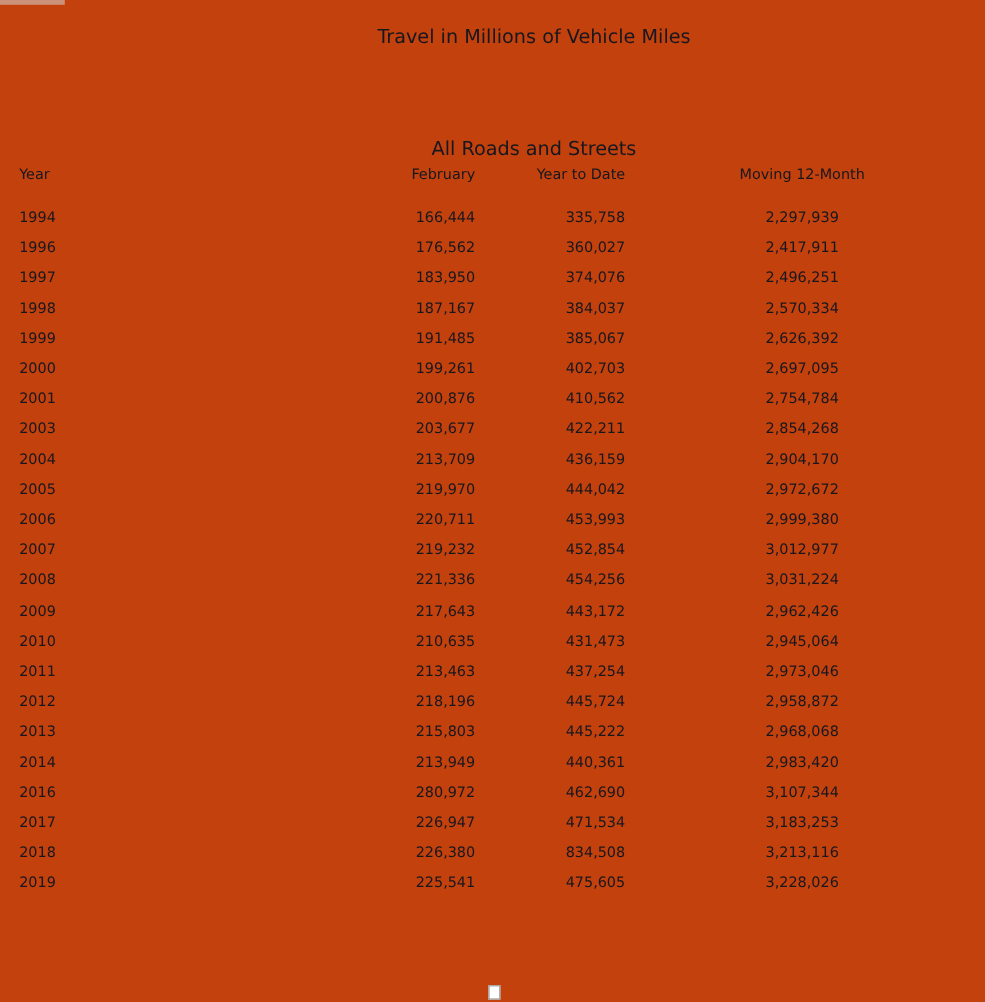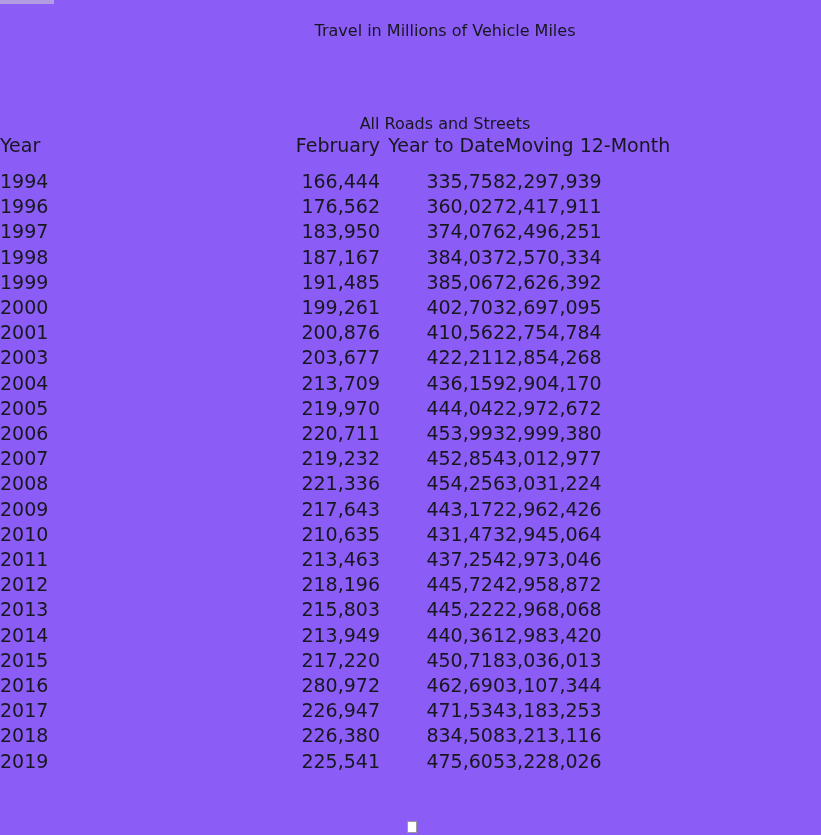--- a/index.html
+++ b/index.html
@@ -1,62 +1,62 @@
 <!DOCTYPE html>
 <html><head>
 <meta charset="utf-8">
 <style>
   html, body { margin: 0; padding: 0; }
   .page {
     position: relative;
     width: 821px;
     height: 835px;
-    background: #8b5cf6;
+    background: #c2410c;
     font-family: "DejaVu Sans", sans-serif;
     color: #17171f;
     overflow: hidden;
   }
   .center-line {
     position: absolute;
     left: 69px;
     width: 752px;
     text-align: center;
     font-size: 16px;
     line-height: 20px;
     white-space: nowrap;
   }
   .title-line { top: 21px; }
   .subtitle-line { top: 72px; margin-top: 42px; }
 
   table.report {
     position: absolute;
     top: 136px;
-    left: 0;
+    left: 16px;
     width: 800px;
     border-collapse: collapse;
     table-layout: fixed;
-    font-size: 19px;
+    font-size: 12px;
   }
   table.report th, table.report td {
     box-sizing: border-box;
     font-weight: normal;
     padding: 0;
     white-space: nowrap;
     overflow: visible;
   }
   thead th {
     height: 33px;
     vertical-align: top;
     line-height: 19px;
   }
   tbody td { line-height: 25.2px; }
   .c0 { text-align: left;  padding-left: 42px; }
   .c1 { text-align: right; }
   .c2 { text-align: right; }
-  .c3 { text-align: left; }
+  .c3 { text-align: center; }
 
   .edge-artifact {
     position: absolute;
     top: 0; left: 0;
     width: 54px; height: 4px;
     background: #d4d4d4;
     opacity: 0.55;
   }
   .placeholder-box {
     position: absolute;
@@ -201,26 +201,20 @@
           <td class="c2">445,222</td>
           <td class="c3">2,968,068</td>
         </tr>
         <tr>
           <td class="c0">2014</td>
           <td class="c1">213,949</td>
           <td class="c2">440,361</td>
           <td class="c3">2,983,420</td>
         </tr>
         <tr>
-          <td class="c0">2015</td>
-          <td class="c1">217,220</td>
-          <td class="c2">450,718</td>
-          <td class="c3">3,036,013</td>
-        </tr>
-        <tr>
           <td class="c0">2016</td>
           <td class="c1">280,972</td>
           <td class="c2">462,690</td>
           <td class="c3">3,107,344</td>
         </tr>
         <tr>
           <td class="c0">2017</td>
           <td class="c1">226,947</td>
           <td class="c2">471,534</td>
           <td class="c3">3,183,253</td>

